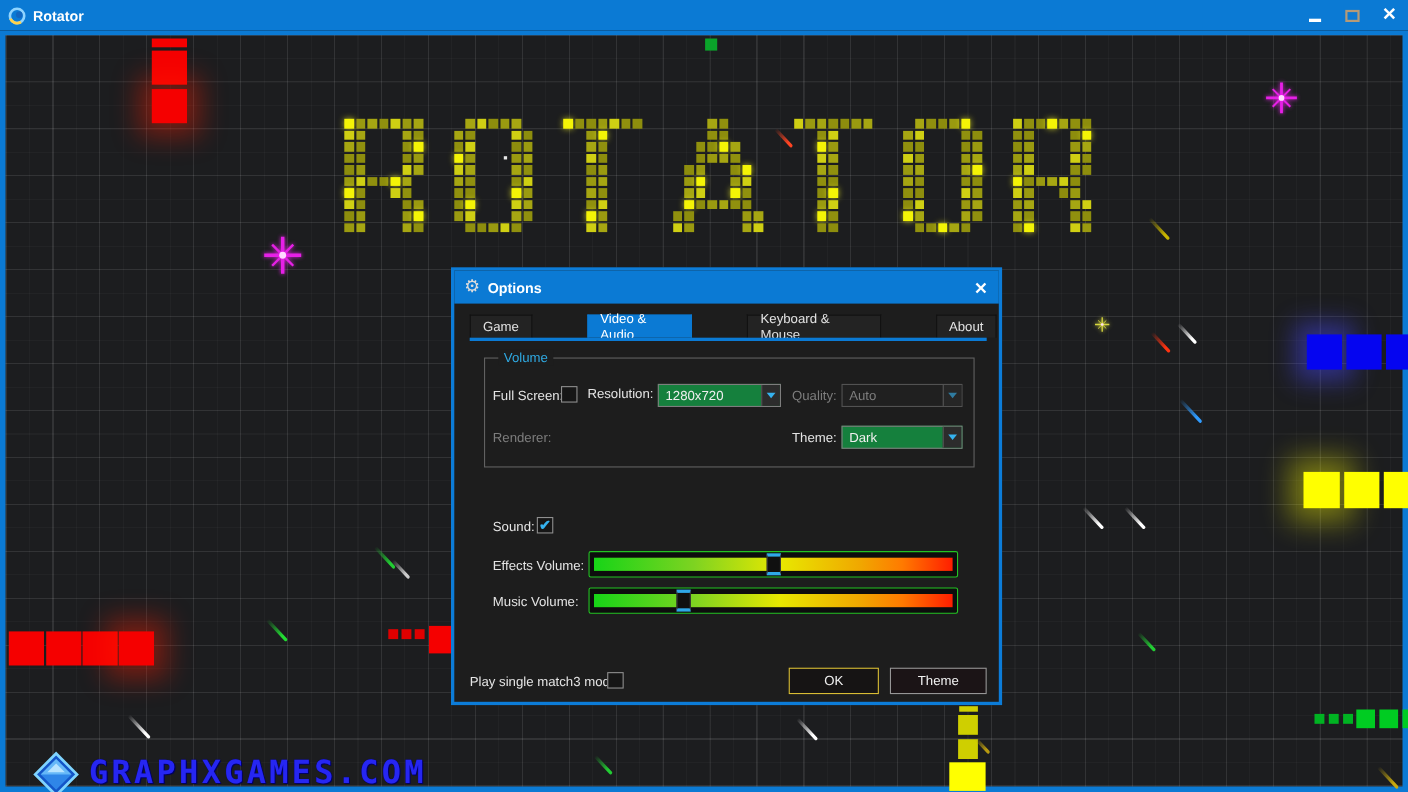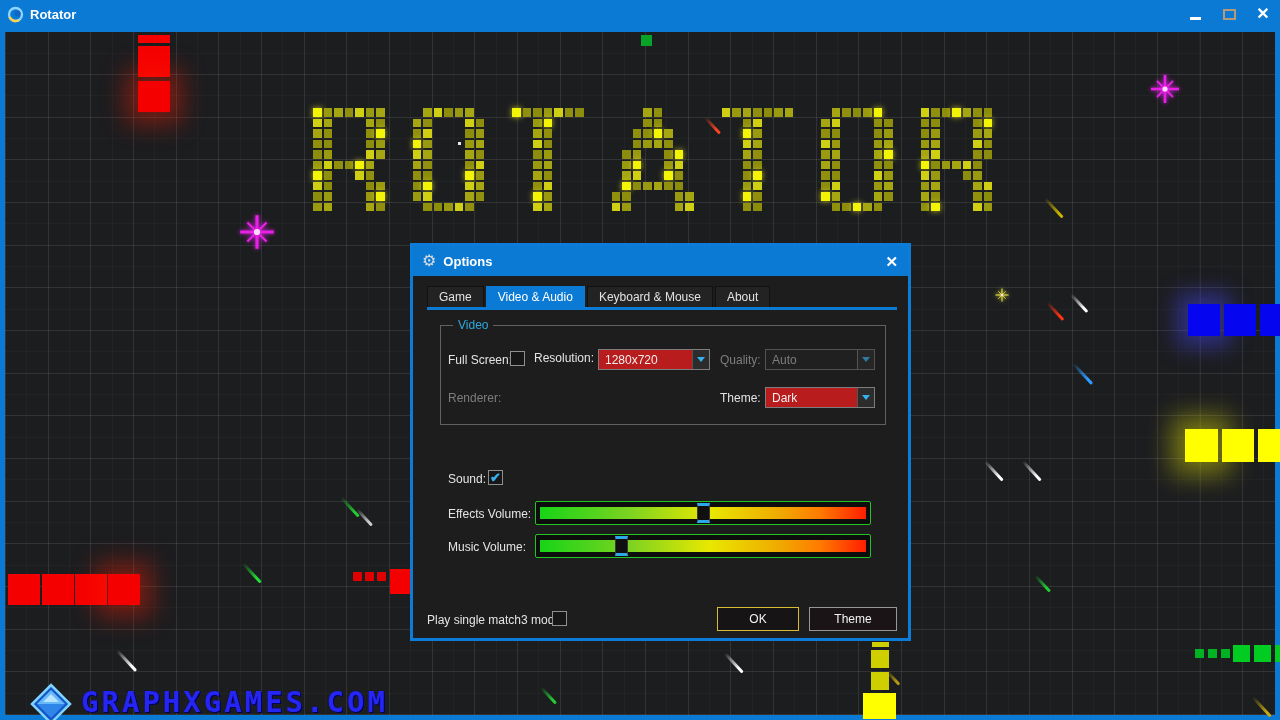--- a/index.html
+++ b/index.html
@@ -43,38 +43,38 @@
 
   
   #dialog { position:absolute; left:410px; top:243px; width:501px; height:398px;
     background:#1d1d1d; border:3px solid #0c7cd8; z-index:50; }
   #dlg-titlebar { position:absolute; left:0; top:0; right:0; height:30px; background:#0b7ad4;
     display:flex; align-items:center; padding-left:9px; }
   #dlg-titlebar .dlg-title { color:#fff; font-weight:bold; font-size:13px; margin-left:7px; }
   #dlg-titlebar .gear { color:#dcdcdc; font-size:16px; line-height:16px; }
   #dlg-close { position:absolute; right:10px; top:7px; color:#fff; font-size:15px; font-weight:bold; cursor:default; }
 
-  #tabrow { position:absolute; left:14px; top:39px; display:flex; align-items:flex-end; height:22px; }
+  #tabrow { position:absolute; left:14px; top:39px; display:flex; align-items:flex-end; height:22px;gap:48px; }
   .tab { height:21px; padding:0 11px; display:flex; align-items:center; background:#232323;
     color:#e2e2e2; font-size:12px; border:1px solid #111; border-bottom:none; margin-right:2px; cursor:default; }
   .tab.active { background:#0b7ad4; color:#fff; border-color:#0b7ad4; }
   #tab-underline { position:absolute; left:14px; top:61px; width:470px; height:3px; background:#0b7ad4; }
 
   .groupbox { position:absolute; border:1px solid #616161; }
   .groupbox .legend { position:absolute; top:-8px; left:12px; background:#1d1d1d;
     padding:0 5px; color:#2fa9e2; font-size:12px; }
 
   .lbl { position:absolute; color:#e4e4e4; font-size:12px; white-space:nowrap; }
   .lbl.disabled { color:#7d7d7d; }
 
   .cbx { position:absolute; width:15px; height:15px; background:#161616; border:1px solid #8f8f8f; }
   .cbx .check { display:none; color:#35b2ee; font-size:13px; font-weight:bold; line-height:13px; margin-left:1px; }
   .cbx.checked .check { display:block; }
 
-  .select { position:absolute; height:21px; background:#b91c1c; border:1px solid #7d7d7d;
+  .select { position:absolute; height:21px; background:#15803d; border:1px solid #7d7d7d;
     display:flex; align-items:center; }
   .select .sel-text { flex:1; color:#efefef; font-size:12px; padding-left:6px; white-space:nowrap; overflow:hidden; }
   .select .sel-arrow { width:17px; height:100%; border-left:1px solid #555; display:flex;
     align-items:center; justify-content:center; background:#2c2c2c; }
   .select .sel-arrow i { width:0; height:0; border-left:4px solid transparent;
     border-right:4px solid transparent; border-top:5px solid #35b2ee; }
   .select.disabled { background:#202020; border-color:#525252; }
   .select.disabled .sel-text { color:#7d7d7d; }
   .select.disabled .sel-arrow { background:#262626; }
   .select.disabled .sel-arrow i { border-top-color:#2f7ba0; }
@@ -472,21 +472,21 @@
 
     <div id="tabrow">
       <div class="tab">Game</div>
       <div class="tab active">Video &amp; Audio</div>
       <div class="tab">Keyboard &amp; Mouse</div>
       <div class="tab">About</div>
     </div>
     <div id="tab-underline"></div>
 
     <div class="groupbox" style="left:27px; top:79px; width:446px; height:100px;">
-      <span class="legend">Video</span>
+      <span class="legend">Volume</span>
     </div>
 
     <span class="lbl" style="left:35px; top:107px;">Full Screen:</span>
     <div class="cbx" id="cbx-fullscreen" style="left:97px; top:105px;"></div>
     <span class="lbl" style="left:121px; top:105px;">Resolution:</span>
     <div class="select" style="left:185px; top:103px; width:112px;">
       <span class="sel-text">1280x720</span>
       <span class="sel-arrow">
           <i></i>
         </span>

